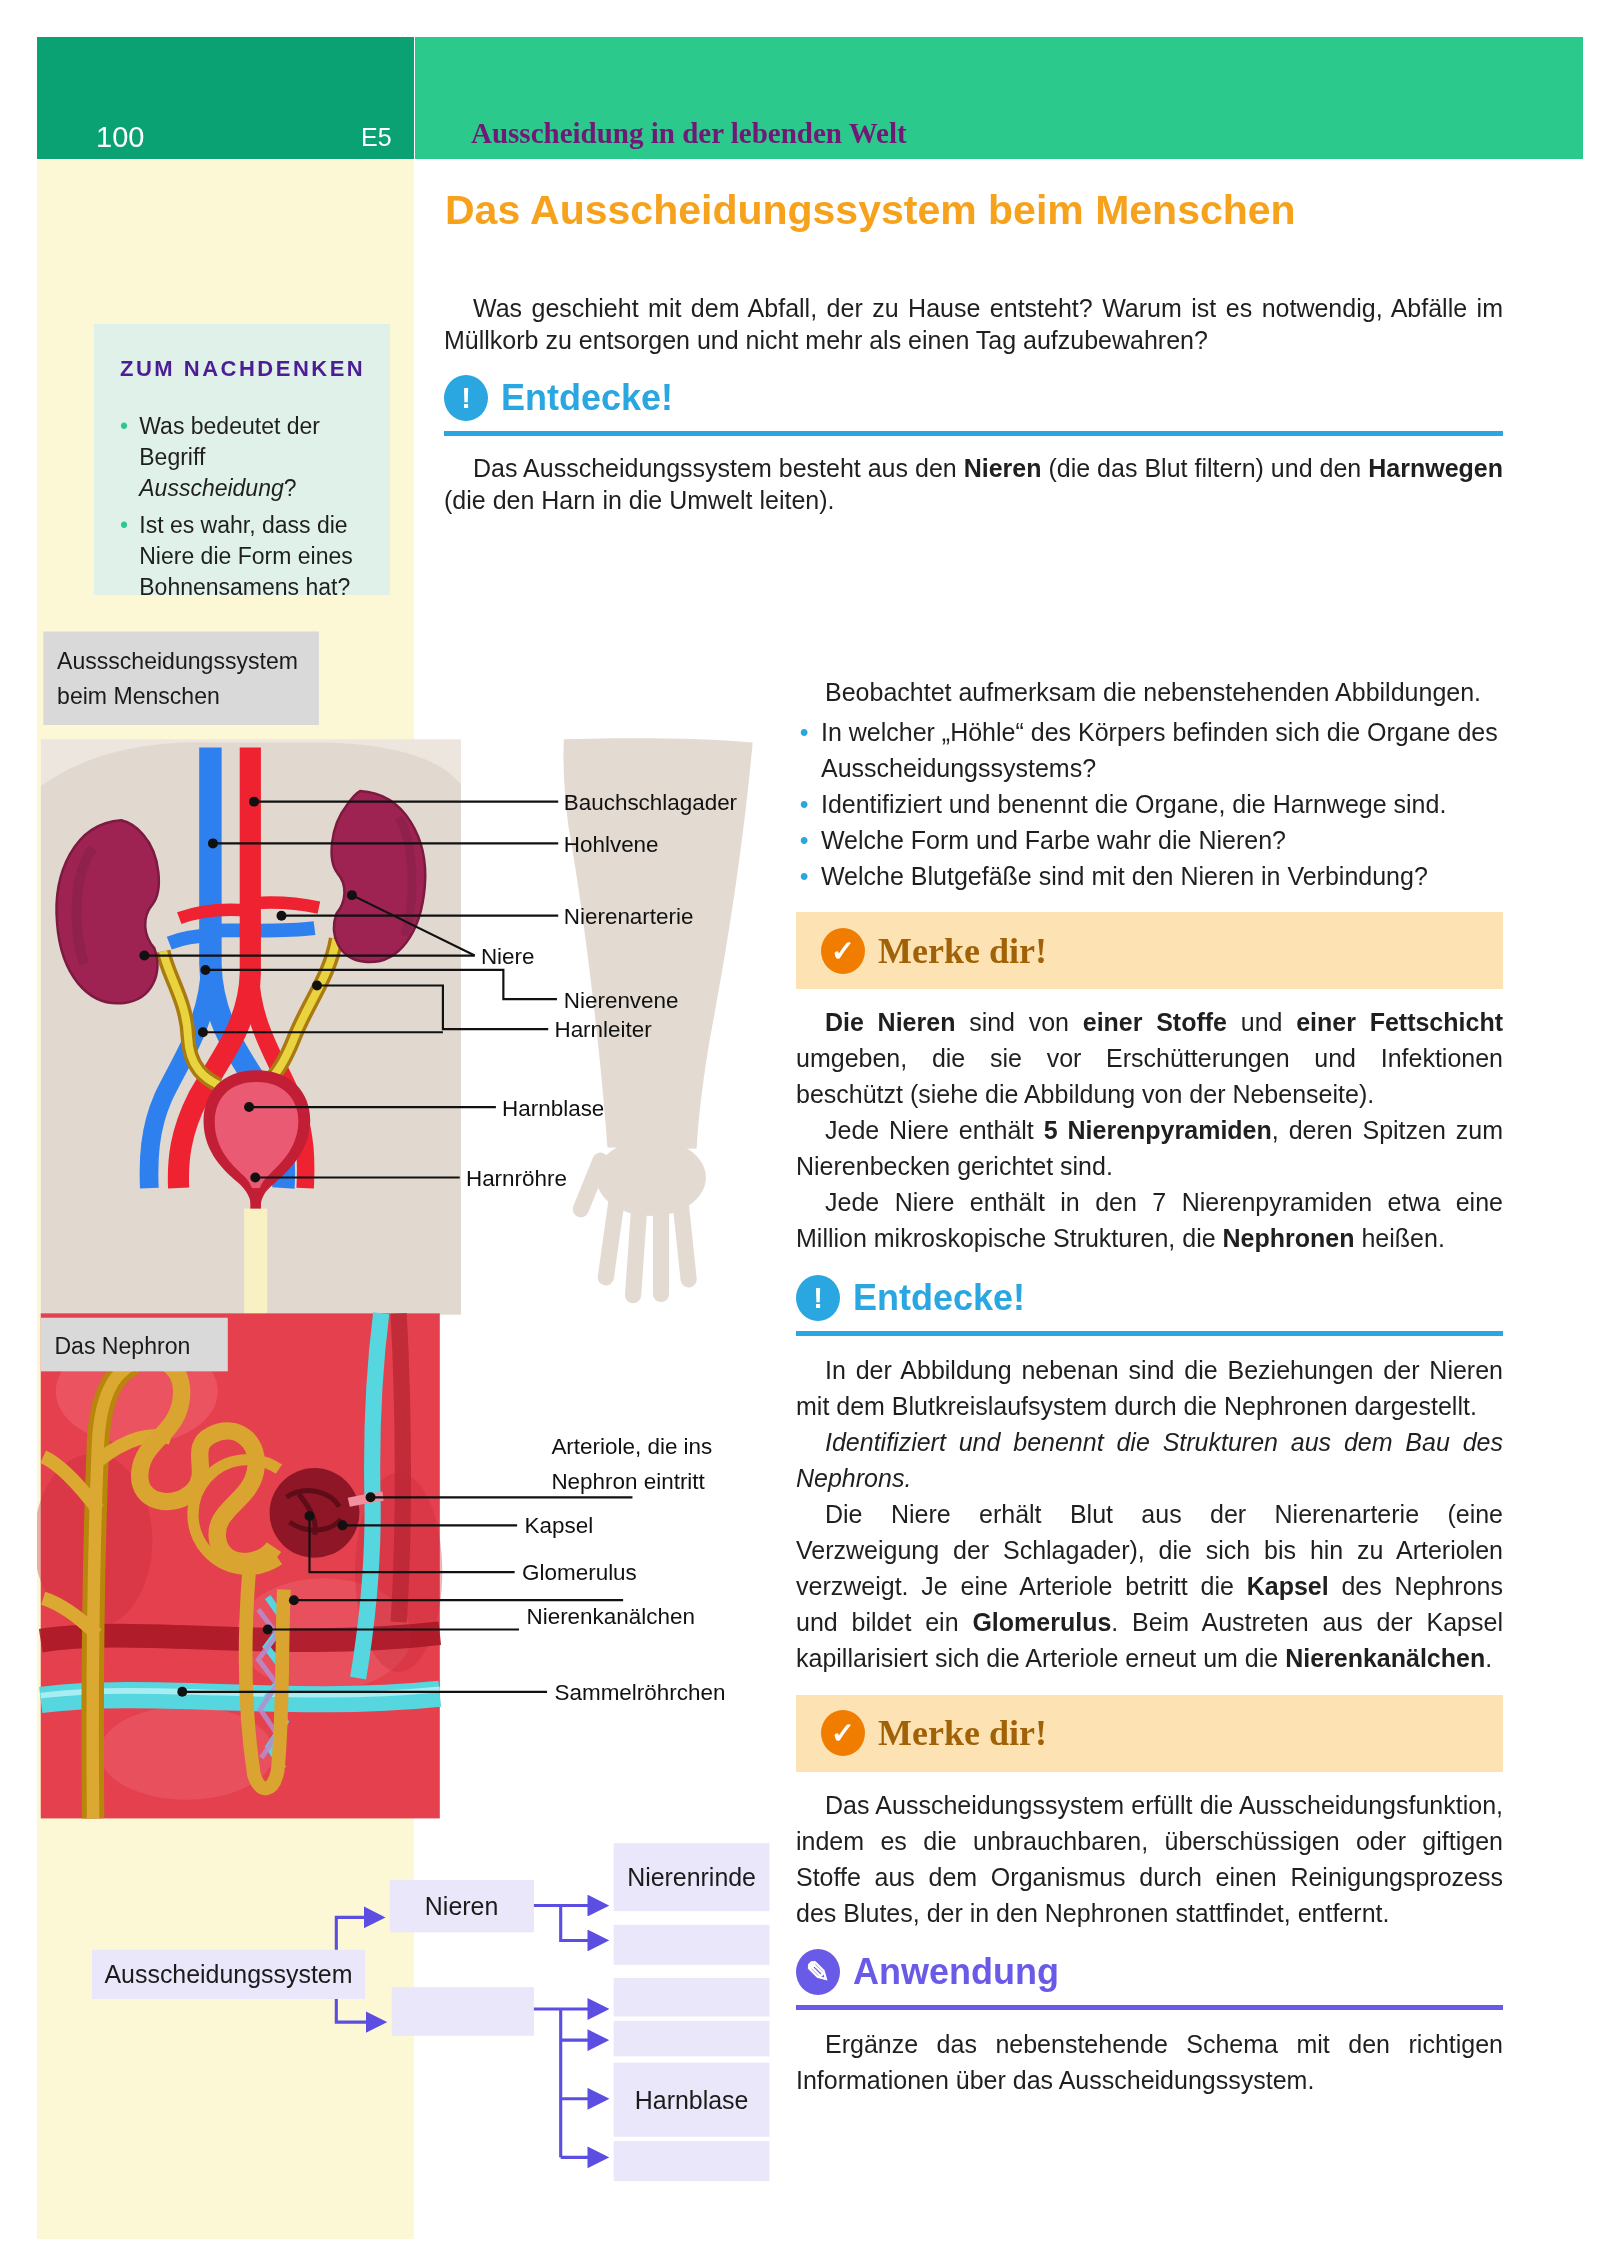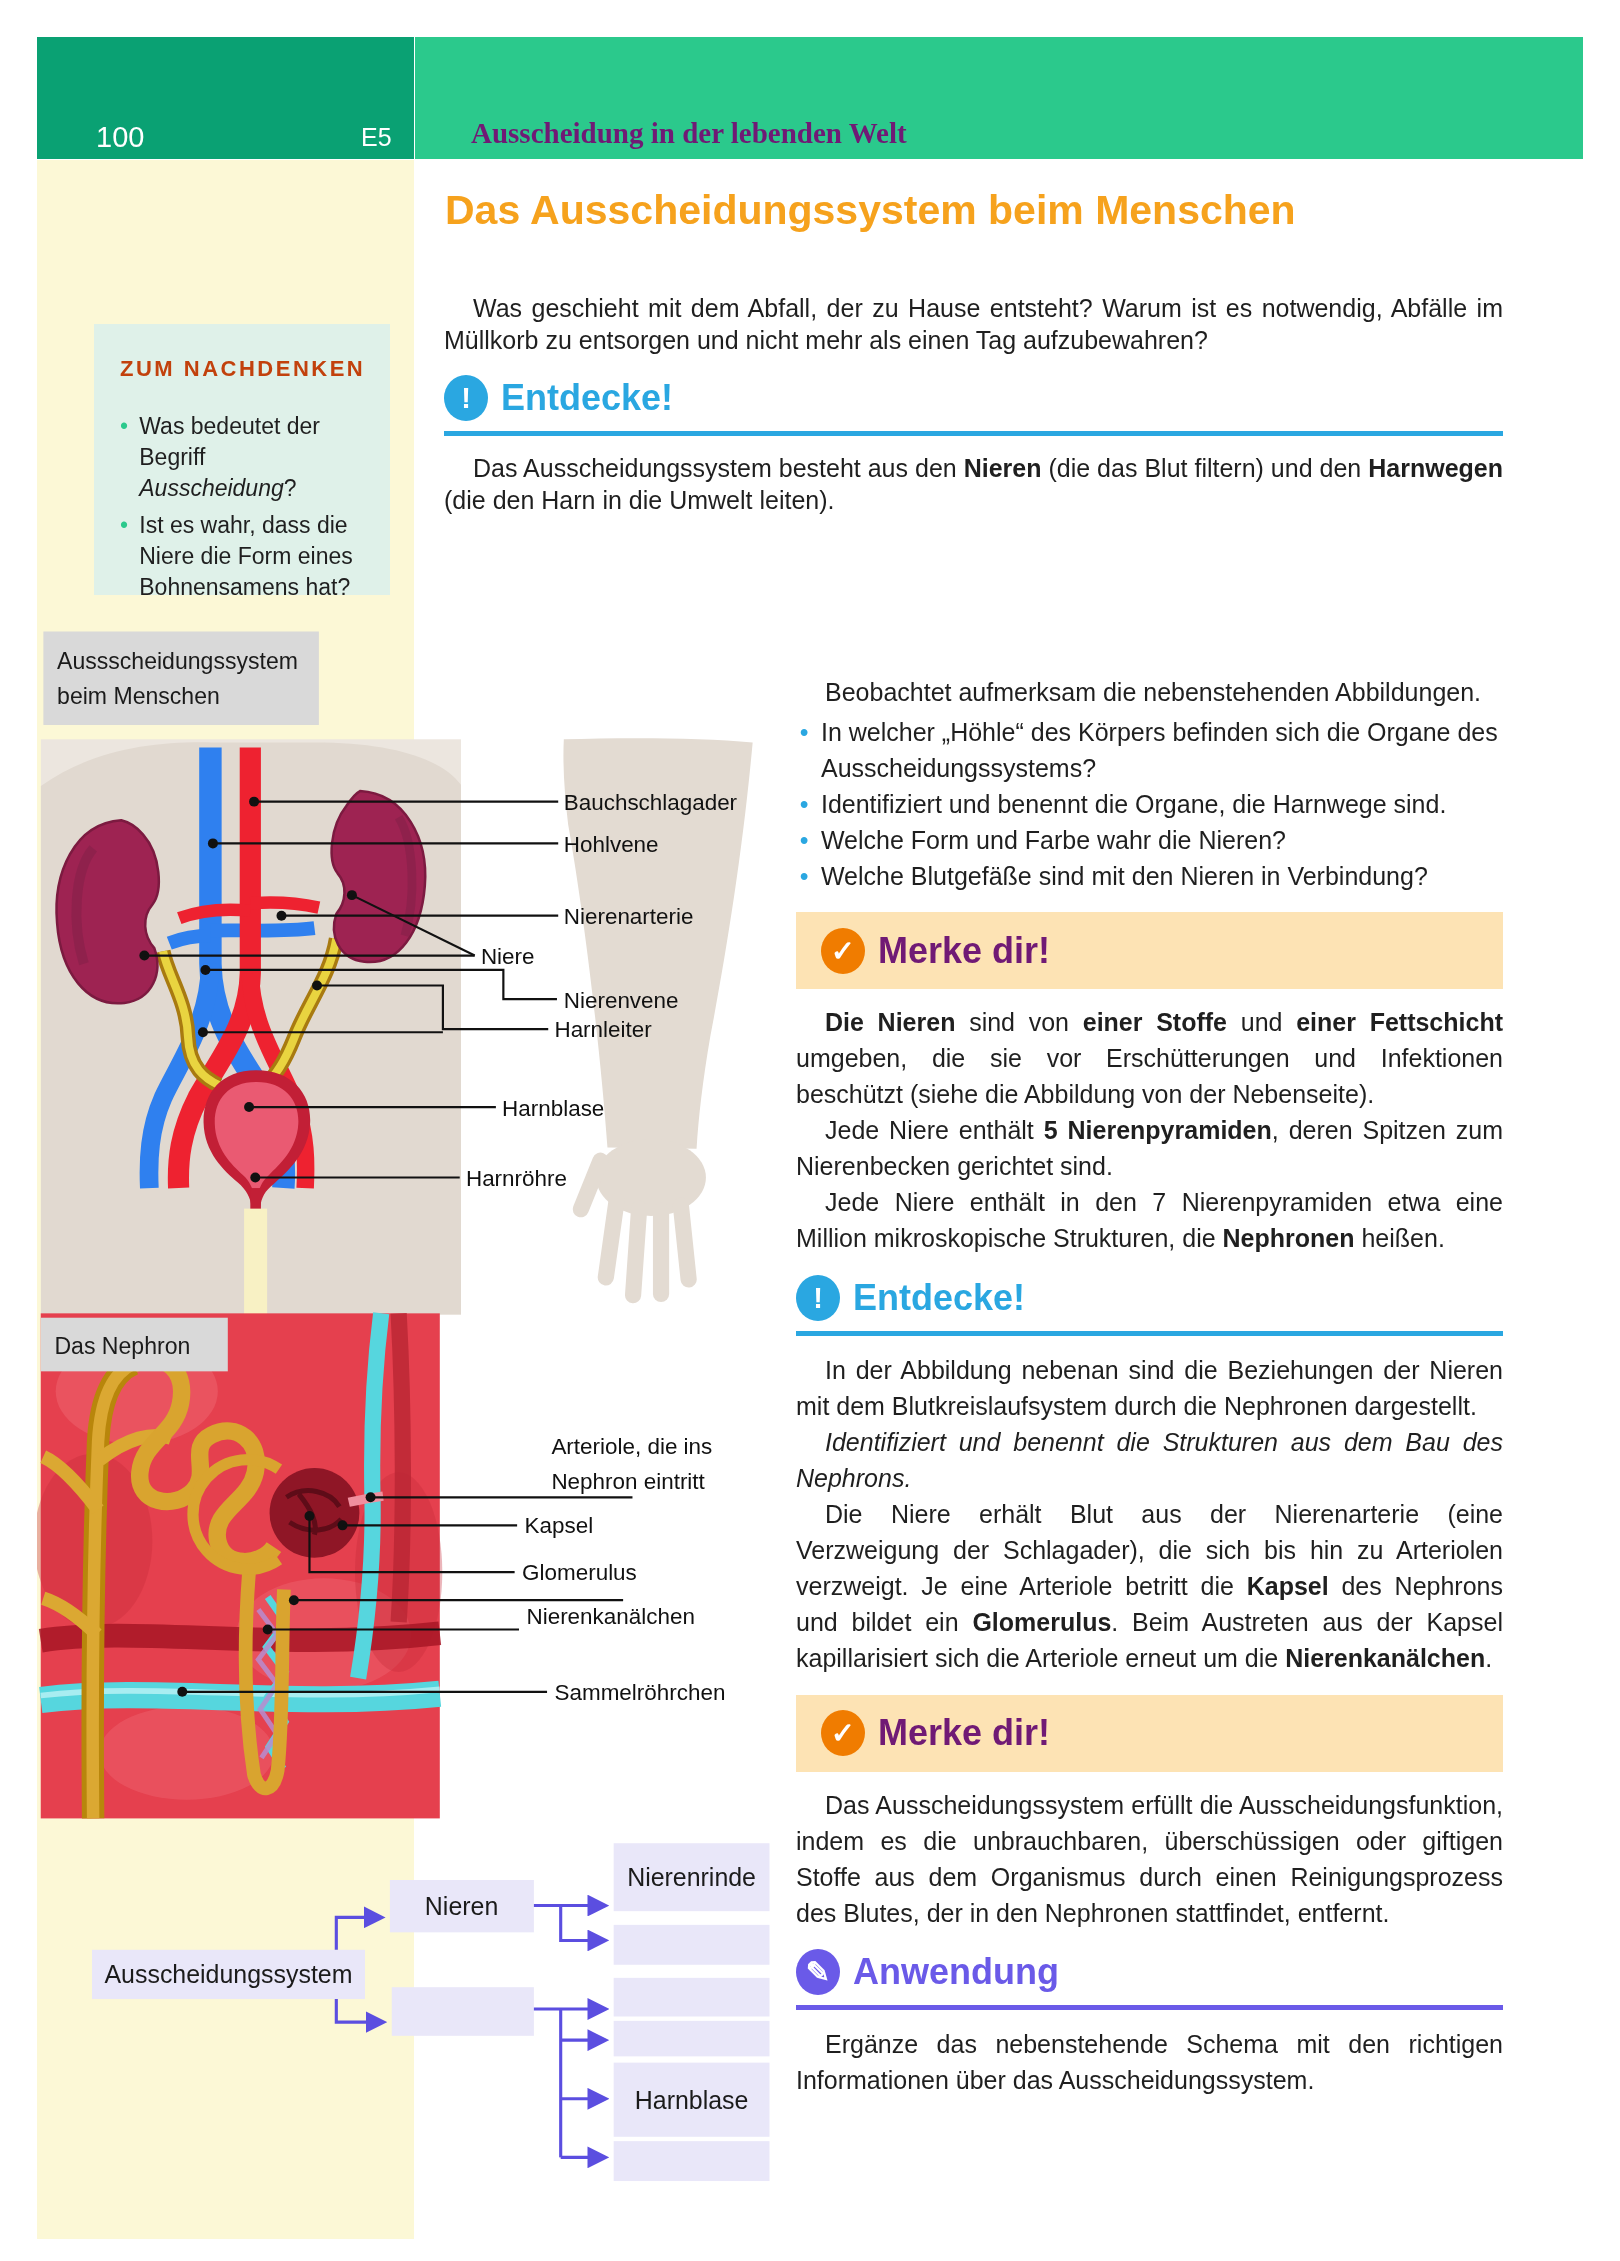--- a/index.html
+++ b/index.html
@@ -9,21 +9,21 @@
   .hdr-dark{position:absolute;left:37px;top:37px;width:377px;height:122px;background:#0aa173;}
   .hdr-light{position:absolute;left:415px;top:37px;width:1168px;height:122px;background:#2bc98c;}
   .hdr-num{position:absolute;left:59px;top:84px;font-size:29px;color:#ffffff;}
   .hdr-unit{position:absolute;left:324px;top:86px;font-size:25px;color:#ffffff;}
   .hdr-chapter{position:absolute;left:56px;top:80px;font-size:29px;color:#701a75;
                font-family:"Liberation Serif",serif;font-weight:bold;}
   
   .cream{position:absolute;left:37px;top:160px;width:377px;height:2079px;background:#fcf8d6;}
   .mintbox{position:absolute;left:94px;top:324px;width:296px;height:271px;background:#dff1e9;
            box-sizing:border-box;padding:32px 24px 0 26px;}
-  .mint-title{color:#c2410c;font-weight:bold;font-size:22px;letter-spacing:2.5px;margin-bottom:29px;}
+  .mint-title{color:#4c1d95;font-weight:bold;font-size:22px;letter-spacing:2.5px;margin-bottom:29px;}
   .mint-item{display:flex;font-size:23px;line-height:31px;margin-bottom:6.2px;}
   .mint-dot{color:#2bc98c;margin-right:11.2px;font-size:23px;}
   
   .main-title{position:absolute;left:445px;top:187px;width:1060px;font-size:41px;font-weight:bold;color:#f6a21d;}
   
   .widecol{position:absolute;left:444px;top:292px;width:1059px;font-size:25px;line-height:32px;text-align:justify;}
   .widecol p{margin:0;text-indent:29px;}
   .sec-head{display:flex;align-items:center;margin:18.7px 0 6.2px 0;}
   .sec-icon{width:44px;height:46px;border-radius:50%;display:flex;align-items:center;justify-content:center;
             color:#ffffff;font-size:29px;font-weight:bold;flex:0 0 auto;}
@@ -36,21 +36,21 @@
   .sec-rule{height:5px;margin:10px 0 16px 0;}
   .sec-rule.blue{background:#2aa7e1;}
   .sec-rule.purple{background:#6a5ae8;}
   
   .narrowcol{position:absolute;left:796px;top:674px;width:707px;font-size:25px;line-height:36px;text-align:justify;}
   .narrowcol p{margin:0;text-indent:29px;}
   .qlist{margin:3.7px 0 0 0;padding:0;list-style:none;}
   .qlist li{display:flex;text-align:left;}
   .qdot{color:#2aa7e1;margin:0 12.5px 0 3.7px;}
   .merkebox{background:#fde3b4;height:77px;display:flex;align-items:center;padding-left:25px;margin:18.7px 0 15px 0;}
-  .merkebox .sec-label{color:#701a75;}
+  .merkebox .sec-label{color:#a16207;font-family:Liberation Serif, serif;}
   .italicp{font-style:italic;}
   
   .figsvg{position:absolute;}
   .figlabel{font-size:36px;fill:#111111;font-family:"Liberation Sans",sans-serif;}
   .leader{stroke:#111111;stroke-width:3.5;fill:none;}
   .ldot{fill:#111111;}
   .capbox{fill:#d9d9d9;}
   .captext{font-size:37px;fill:#1b1b1b;font-family:"Liberation Sans",sans-serif;}
   
   .sbox{fill:#e9e7f9;}

